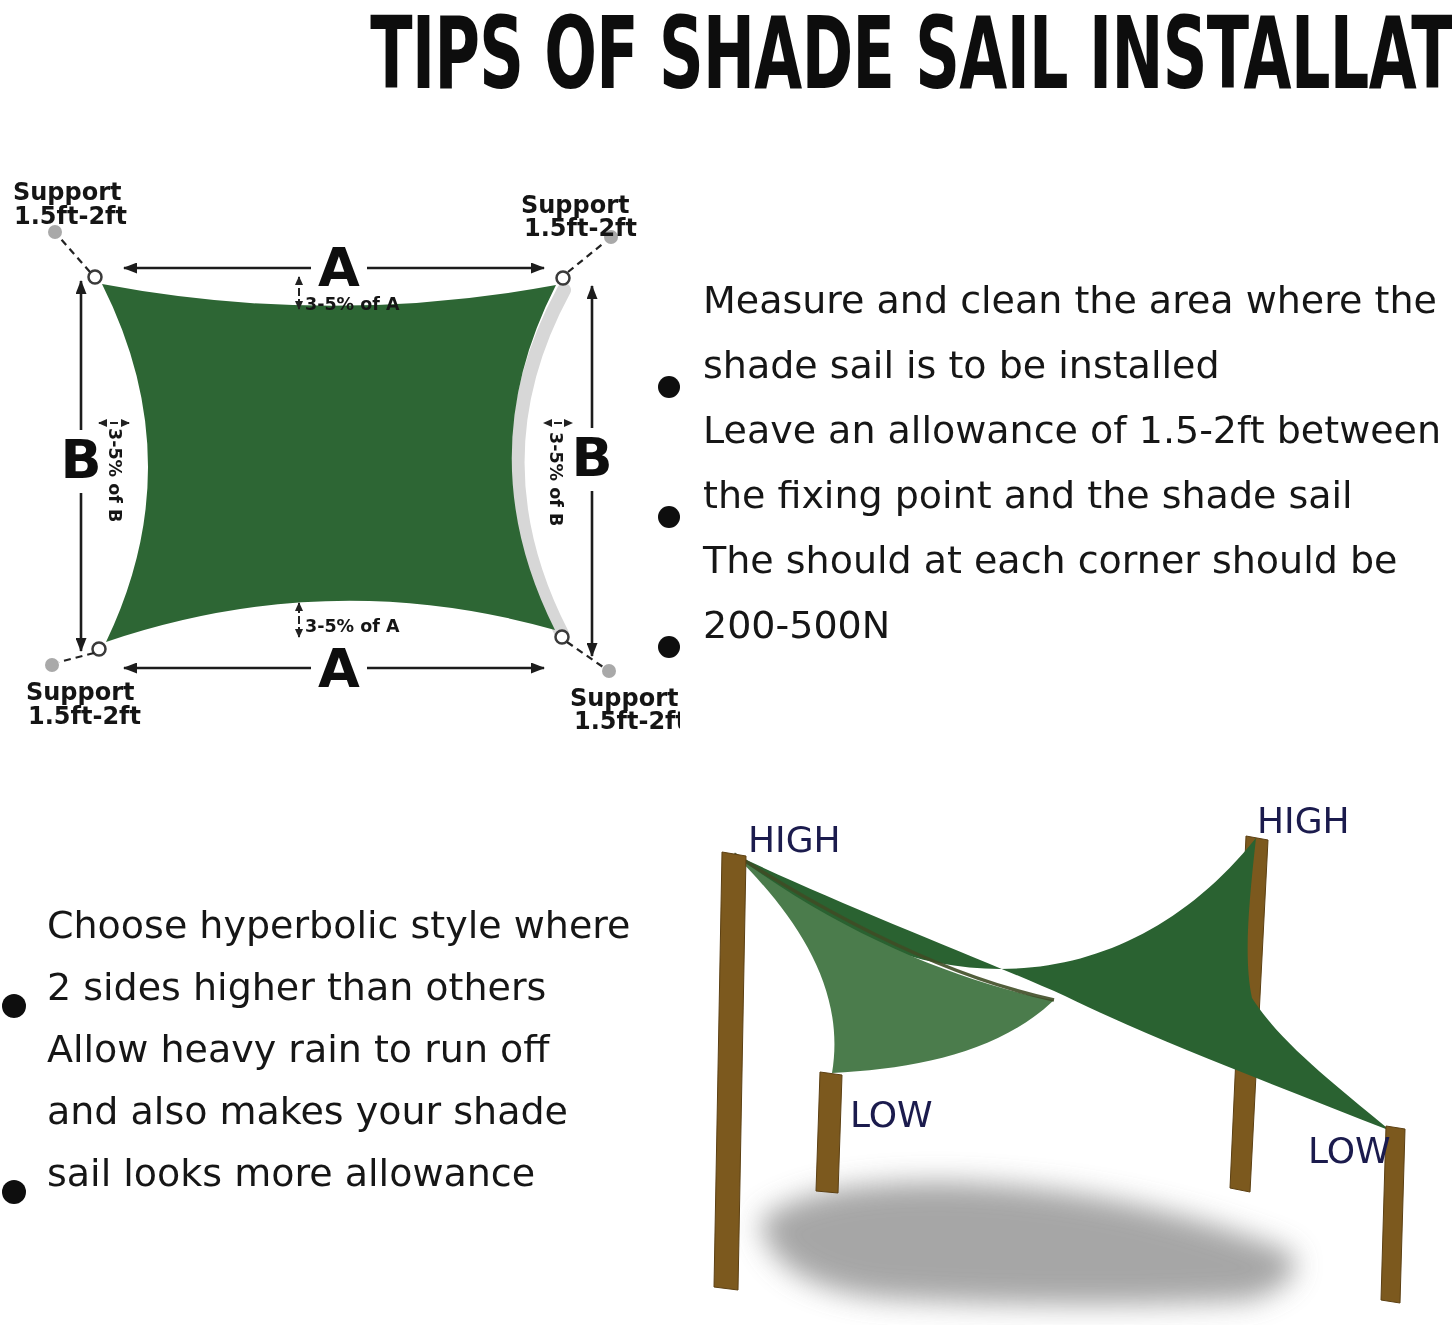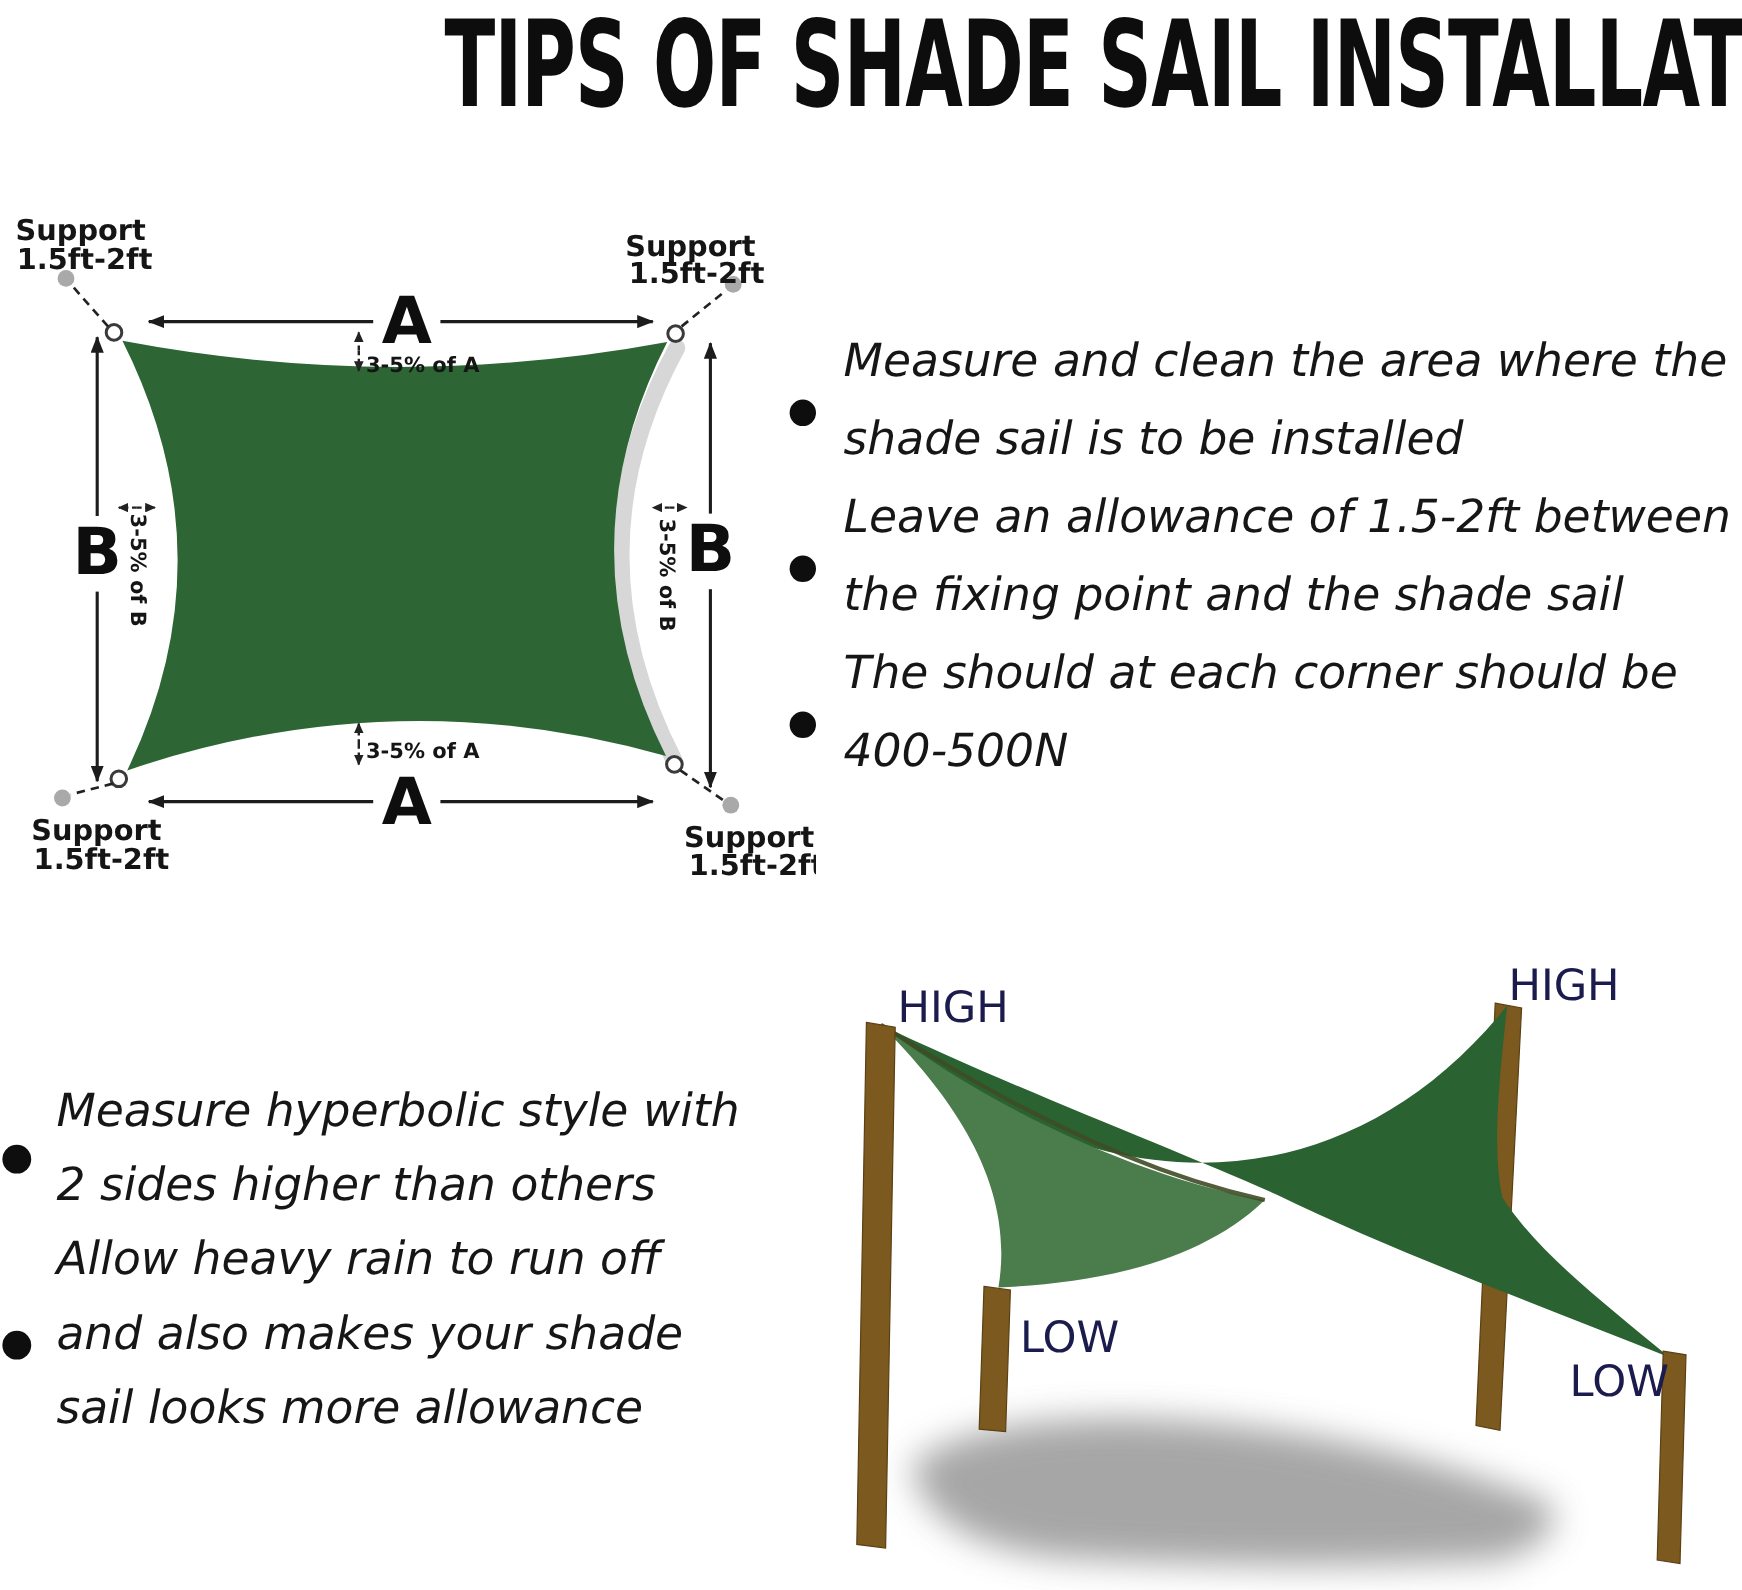--- a/index.html
+++ b/index.html
@@ -2,21 +2,21 @@
 <html><head>
 <meta charset="utf-8">
 <style>
   html,body{margin:0;padding:0;background:#fff;}
   .page{position:relative;width:1452px;height:1325px;background:#fff;overflow:hidden;
         font-family:"DejaVu Sans",sans-serif;color:#111;}
   .title-wrap{position:absolute;top:0;left:0;width:1452px;height:110px;text-align:center;}
   .title{display:inline-block;font-size:100px;font-weight:800;line-height:108px;color:#0d0d0d;
          transform:scaleX(0.62);transform-origin:center;white-space:nowrap;letter-spacing:-1px;}
   .col{position:absolute;}
-  .b-item{display:flex;align-items:center;font-style:italic;}
+  .b-item{display:flex;align-items:flex-end;}
   .b-dot{flex:0 0 auto;border-radius:50%;background:#0e0e0e;}
   .tips-right{left:658px;top:268px;width:794px;}
   .tips-right .b-dot{width:22px;height:22px;margin-top:21px;margin-right:23px;}
   .tips-right .tl{font-size:38px;line-height:65px;white-space:nowrap;color:#161616;}
   .tips-left{left:2px;top:894px;width:640px;}
   .tips-left .b-dot{width:24px;height:24px;margin-top:19px;margin-right:21px;}
   .tips-left .tl{font-size:38px;line-height:62px;white-space:nowrap;color:#161616;}
   svg text{font-family:"DejaVu Sans",sans-serif;}
   .sup-t{font-size:24px;font-weight:600;fill:#151515;}
   .dim-t{font-size:54px;font-weight:700;fill:#0e0e0e;}
@@ -113,30 +113,30 @@
       <span class="b-dot"></span>
       <div>
         <div class="tl">Leave an allowance of 1.5-2ft between</div>
         <div class="tl">the fixing point and the shade sail</div>
       </div>
     </div>
     <div class="b-item">
       <span class="b-dot"></span>
       <div>
         <div class="tl">The should at each corner should be</div>
-        <div class="tl">400-500N</div>
+        <div class="tl">200-500N</div>
       </div>
     </div>
   </div>
 
   <div class="col tips-left">
     <div class="b-item">
       <span class="b-dot"></span>
       <div>
-        <div class="tl">Measure hyperbolic style with</div>
+        <div class="tl">Choose hyperbolic style where</div>
         <div class="tl">2 sides higher than others</div>
       </div>
     </div>
     <div class="b-item">
       <span class="b-dot"></span>
       <div>
         <div class="tl">Allow heavy rain to run off</div>
         <div class="tl">and also makes your shade</div>
         <div class="tl">sail looks more allowance</div>
       </div>

